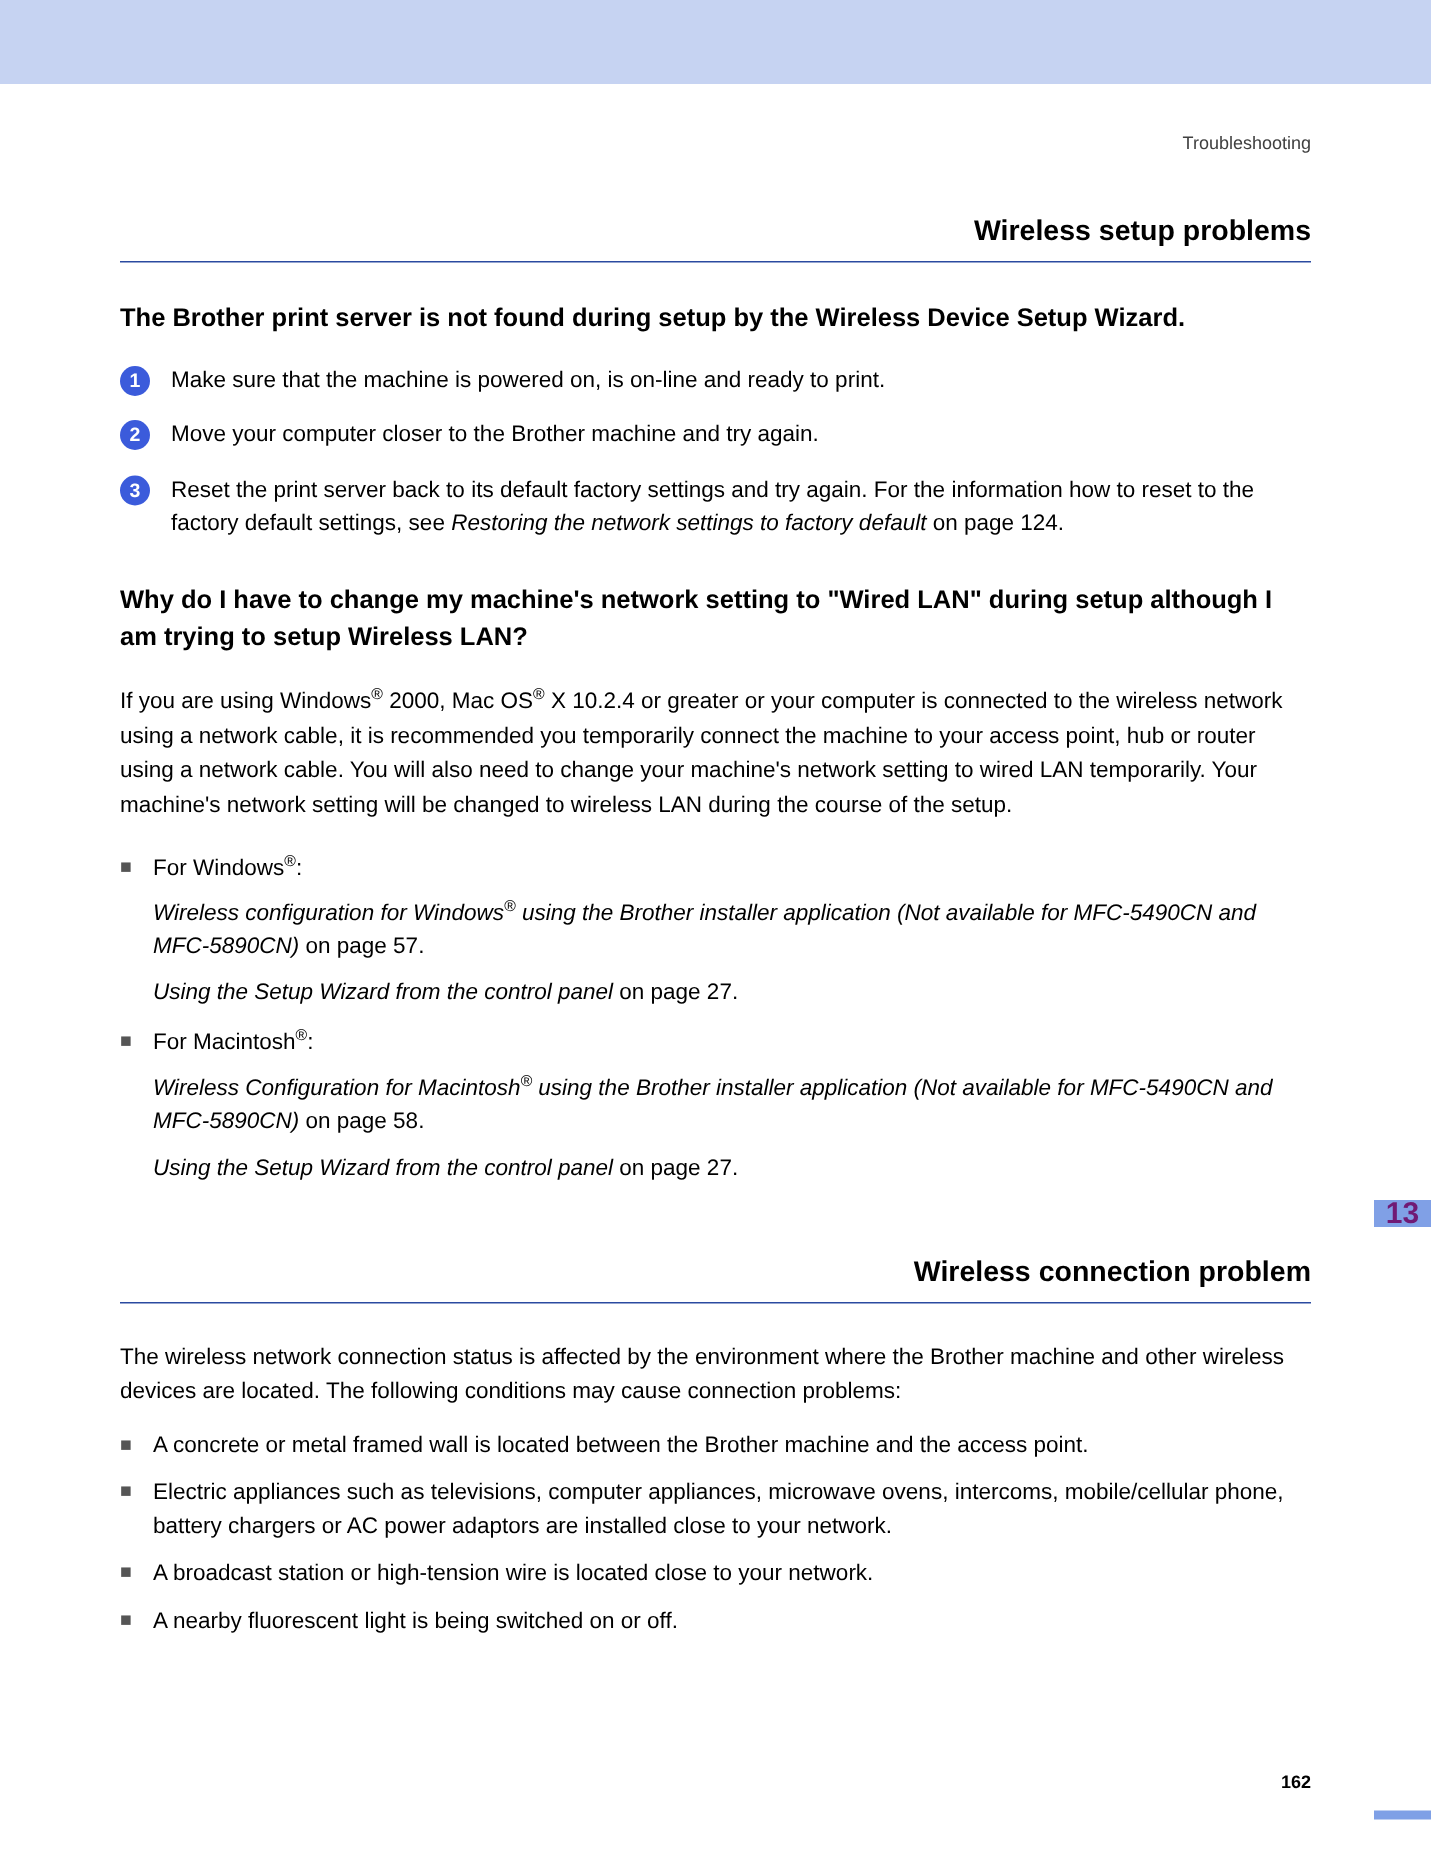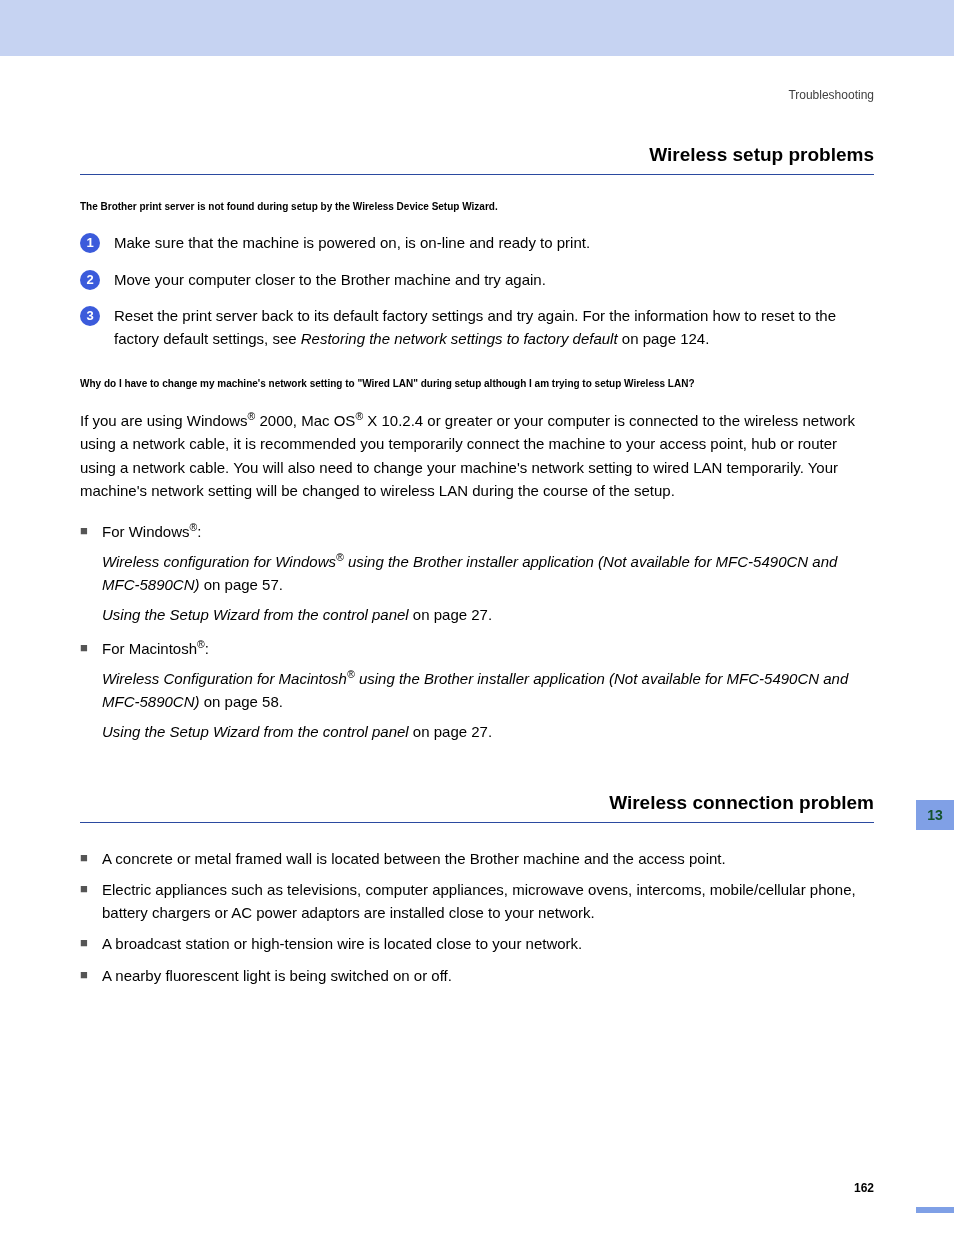--- a/index.html
+++ b/index.html
@@ -3,37 +3,37 @@
   <meta charset="utf-8">
   <style>
     * { box-sizing: border-box; margin: 0; padding: 0; }
     html, body { width: 954px; height: 1235px; background: #fff; font-family: Arial, Helvetica, sans-serif; color: #000; }
     .band { width: 100%; height: 56px; background: #c6d3f2; }
     .page { padding: 0 80px 0 80px; position: relative; }
     .header-note { text-align: right; font-size: 12px; color: #404040; margin-top: 32px; margin-bottom: 42px; }
     h1 { font-size: 27px; font-weight: bold; margin-bottom: 48px; }
     h2 { font-size: 19px; font-weight: bold; margin-bottom: 8px; text-align: right; }
     .rule { border: none; border-top: 1px solid #2b4aa0; margin-bottom: 24px; }
-    .bold-line { font-size: 10px; font-weight: bold; margin-bottom: 18px; line-height: 1.5; }
+    .bold-line { font-size: 17px; font-weight: bold; margin-bottom: 18px; line-height: 1.5; }
     .steps { list-style: none; margin: 0 0 26px 0; }
     .steps li { display: flex; align-items: flex-start; font-size: 15px; line-height: 1.5; margin-bottom: 14px; }
     .steps li:last-child { margin-bottom: 0; }
     .bullet-num { flex: 0 0 20px; width: 20px; height: 20px; border-radius: 50%; background: #3b5bdb; color: #fff; font-size: 13px; font-weight: bold; display: flex; align-items: center; justify-content: center; margin-right: 14px; margin-top: 1px; }
     .step-text { flex: 1; }
     .step-text .ital { font-style: italic; }
     .para { font-size: 15px; line-height: 1.55; margin-bottom: 18px; }
     sup { font-size: 0.7em; vertical-align: super; line-height: 0; }
     .sq-list { list-style: none; margin: 0; }
     .sq-list > li { position: relative; padding-left: 22px; font-size: 15px; line-height: 1.55; margin-bottom: 8px; }
     .sq-list > li::before { content: "■"; position: absolute; left: 0; top: 1px; color: #555; font-size: 13px; }
     .sub { margin: 8px 0 10px 0; padding-left: 0; }
     .sub p { font-size: 15px; line-height: 1.5; margin-bottom: 8px; }
     .sub .ital { font-style: italic; }
     .section-gap { height: 38px; }
-    .side-tab { position: absolute; right: 0; top: 800px; width: 38px; height: 30px; background: #80a0e6; color: #14532d; font-weight: bold; font-size: 14px; display: flex; align-items: center; justify-content: center; }
+    .side-tab { position: absolute; right: 0; top: 800px; width: 38px; height: 18px; background: #80a0e6; color: #701a75; font-weight: bold; font-size: 20px; display: flex; align-items: center; justify-content: center; }
     .footer { position: absolute; right: 80px; bottom: 40px; font-size: 12px; font-weight: bold; }
     .footer-bar { position: absolute; right: 0; bottom: 22px; width: 38px; height: 6px; background: #7fa0e6; }
     .page-wrap { position: relative; width: 954px; height: 1235px; }
   </style>
 </head>
 <body>
 
 <div class="page-wrap">
   <div class="band"></div>
 
@@ -84,20 +84,21 @@
           <p><span class="ital">Using the Setup Wizard from the control panel</span><span> on page 27.</span></p>
         </div>
       </li>
     </ul>
 
     <div class="section-gap"></div>
 
     <h2>Wireless connection problem</h2>
     <hr class="rule">
 
+    <p class="para" style="margin-bottom:12px">The wireless network connection status is affected by the environment where the Brother machine and other wireless devices are located. The following conditions may cause connection problems:</p>
 
     <ul class="sq-list">
       <li>A concrete or metal framed wall is located between the Brother machine and the access point.</li>
       <li>Electric appliances such as televisions, computer appliances, microwave ovens, intercoms, mobile/cellular phone, battery chargers or AC power adaptors are installed close to your network.</li>
       <li>A broadcast station or high-tension wire is located close to your network.</li>
       <li>A nearby fluorescent light is being switched on or off.</li>
     </ul>
 
   </div>
 </div>

